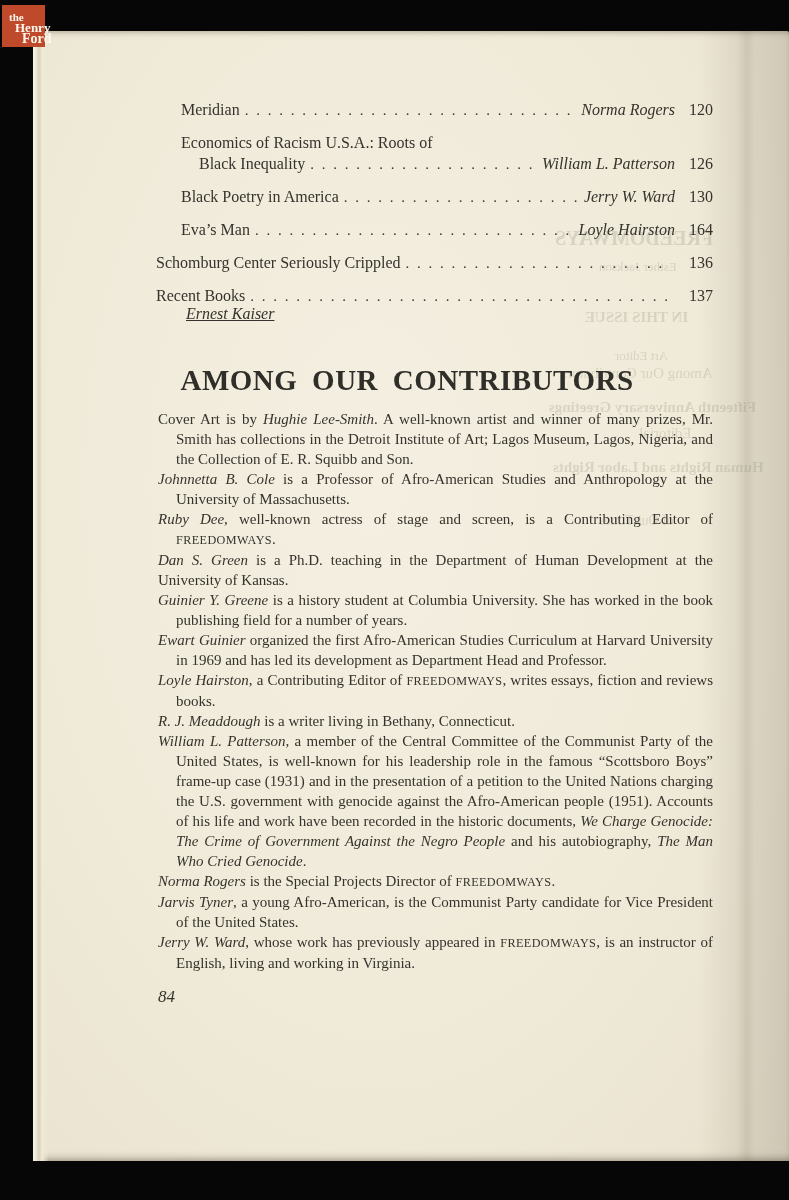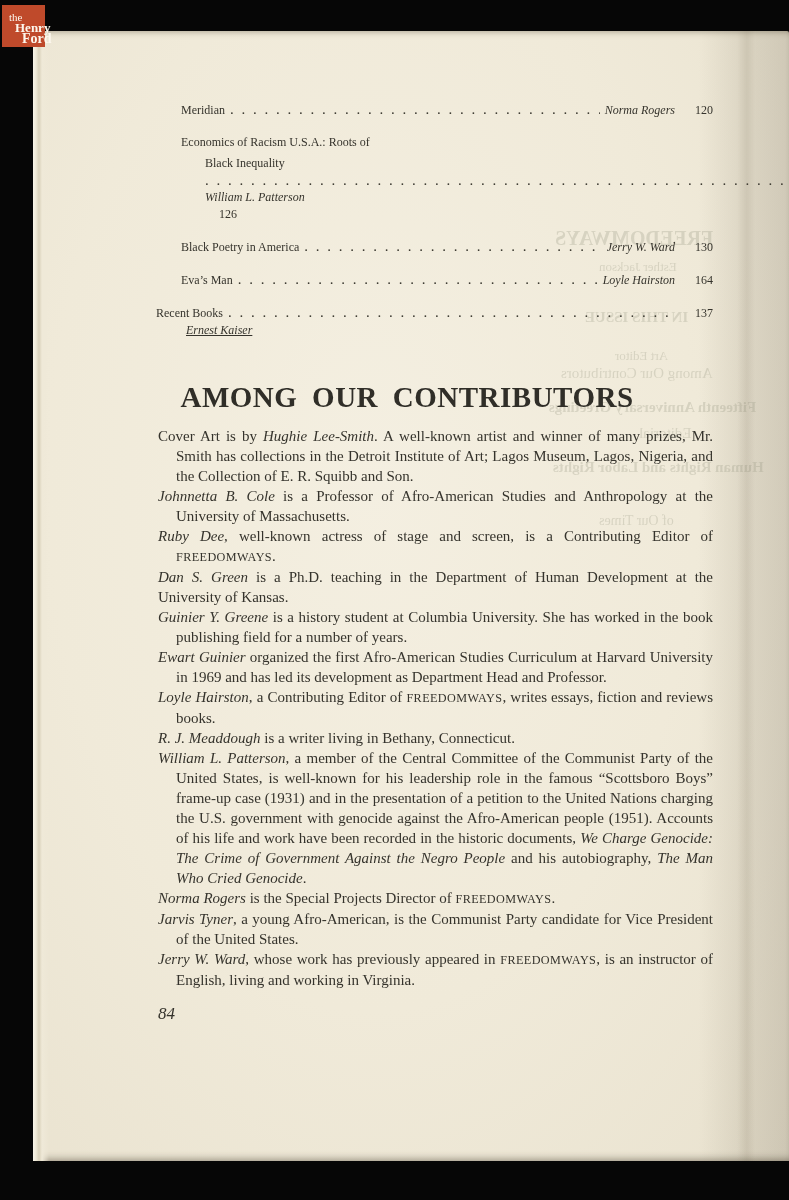--- a/index.html
+++ b/index.html
@@ -19,24 +19,24 @@
   
   #page::after{content:"";position:absolute;right:34px;top:0;bottom:0;width:18px;
         background:linear-gradient(90deg,rgba(0,0,0,0),rgba(90,78,55,.10) 55%,rgba(0,0,0,0));}
   
   #ghosts span{position:absolute;transform:scaleX(-1);color:#8f907b;opacity:.26;
         filter:blur(.4px);white-space:nowrap;}
   
   #content{position:absolute;left:120px;top:0;width:560px;color:#35332c;}
   
   #toc{padding-top:70px;}
-  .toc-row{margin:0 0 15px 3px;font-size:12px;line-height:17px;}
+  .toc-row{margin:0 0 15px 3px;font-size:16px;line-height:17px;}
   .toc-row.indent{margin-left:28px;}
   .toc-line{display:flex;align-items:baseline;}
-  .toc-line.cont{margin-top:4px;padding-left:18px;flex-direction:column;}
+  .toc-line.cont{margin-top:4px;padding-left:18px;}
   .toc-title{white-space:nowrap;}
   .dots{flex:1 1 auto;overflow:hidden;white-space:nowrap;margin:0 5px;font-size:15px;color:#3b3930;}
   .dots::after{content:". . . . . . . . . . . . . . . . . . . . . . . . . . . . . . . . . . . . . . . . . . . . . . . . . . . . . . . .";letter-spacing:2px;}
   .toc-author{font-style:italic;white-space:nowrap;}
   .toc-page{min-width:32px;text-align:right;margin-left:6px;}
   .toc-sub{font-style:italic;margin:0 0 0 30px;padding-top:0;text-decoration:underline;}
   
   #heading{position:relative;left:-26px;margin:43px 0 0 0;text-align:center;
         font-size:29px;line-height:30px;font-weight:bold;letter-spacing:.5px;word-spacing:7px;color:#302e28;}
   
@@ -45,21 +45,21 @@
   .para.flush{padding-left:0;text-indent:0;}
   .para i{font-style:italic;}
   .para .sc{font-size:12.2px;letter-spacing:.4px;}
   
   #folio{margin:14px 0 0 5px;font-size:17px;font-style:italic;}
   
   #logo{position:absolute;left:2px;top:5px;width:43px;height:42px;color:#fdf8ee;
         line-height:1;white-space:nowrap;}
   #logo .sq{position:absolute;left:0;top:0;width:43px;height:42px;}
   #logo span{position:absolute;}
-  .logo-the{left:7px;top:7px;font-size:11px;font-weight:400;}
+  .logo-the{left:7px;top:7px;font-size:11px;font-weight:700;}
   .logo-henry{left:13px;top:16px;font-size:13px;font-weight:bold;}
   .logo-ford{left:20px;top:27px;font-size:14px;font-weight:bold;}
   
   .g-b{font-weight:bold;}
 </style>
 </head>
 <body>
 
 <div id="stage">
 
@@ -110,20 +110,28 @@
           <div class="toc-row indent">
     <div class="toc-line">
       <span class="toc-title">Eva’s Man</span>
       <span class="dots"></span>
       <span class="toc-author">Loyle Hairston</span>
       <span class="toc-page">164</span>
     </div>
   </div>
           <div class="toc-row">
     <div class="toc-line">
+      <span class="toc-title">Schomburg Center Seriously Crippled</span>
+      <span class="dots"></span>
+
+      <span class="toc-page">136</span>
+    </div>
+  </div>
+          <div class="toc-row">
+    <div class="toc-line">
       <span class="toc-title">Recent Books</span>
       <span class="dots"></span>
 
       <span class="toc-page">137</span>
     </div>
   <div class="toc-sub">Ernest Kaiser</div>
           </div>
         </div>
 
       <h1 id="heading">AMONG OUR CONTRIBUTORS</h1>

